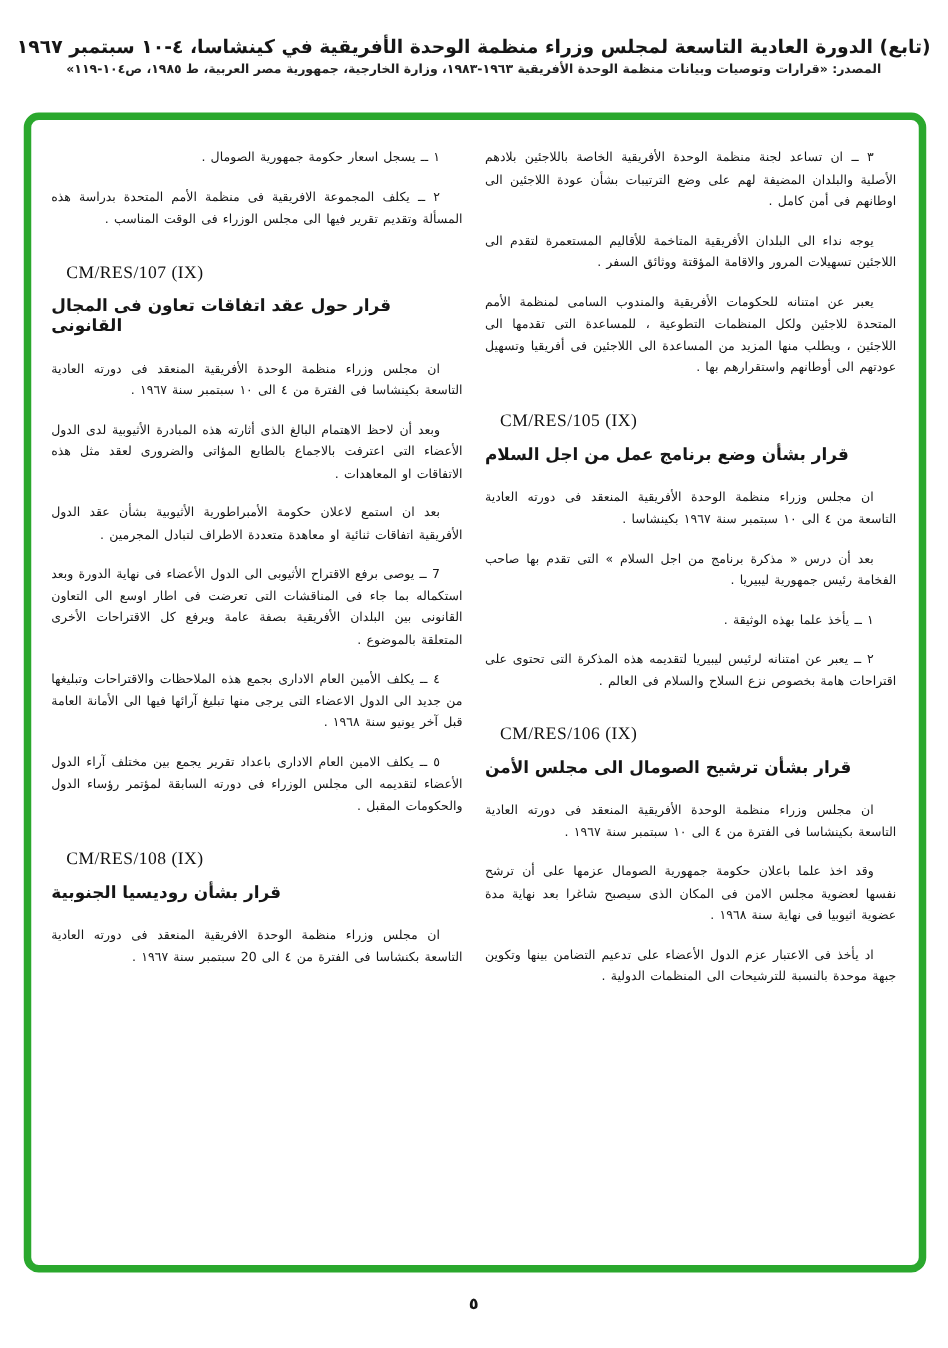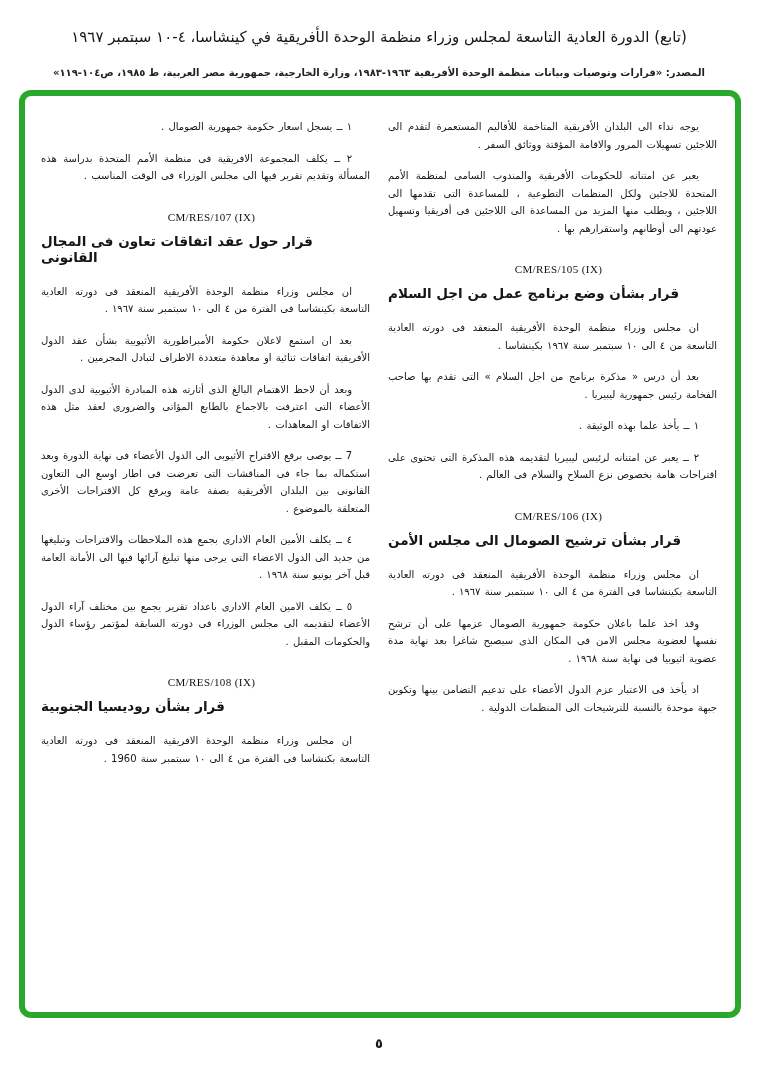--- a/index.html
+++ b/index.html
@@ -13,27 +13,27 @@
     position: relative;
     overflow: hidden;
   }
   .doc-header {
     direction: rtl;
     text-align: center;
     padding-top: 28px;
   }
   .doc-title {
     font-size: 15px;
-    font-weight: normal;
+    font-weight: bold;
     letter-spacing: 0.2px;
   }
   .doc-source {
     font-size: 10px;
     font-weight: bold;
-    margin-top: 21px;
+    margin-top: 4px;
     color: #222;
   }
   .green-box {
     position: absolute;
     left: 19px;
     top: 90px;
     width: 722px;
     height: 928px;
     box-sizing: border-box;
     border: 6px solid #2aa82d;
@@ -53,23 +53,23 @@
   .para {
     font-size: 10px;
     line-height: 17.5px;
     text-align: justify;
     text-indent: 18px;
     margin: 0 0 14px 0;
     word-spacing: 1px;
   }
   .rescode {
     direction: ltr;
-    text-align: center;
+    text-align: left;
     font-family: "Liberation Serif", serif;
-    font-size: 11px;
+    font-size: 14px;
     margin: 26px 0 10px 0;
     padding-left: 12px;
     letter-spacing: 0.4px;
     color: #111;
   }
   .restitle {
     font-size: 13.5px;
     font-weight: bold;
     text-align: left;
     margin: 6px 0 18px 0;
@@ -88,20 +88,21 @@
 <body>
 
 <div class="doc-header">
   <div class="doc-title">(تابع) الدورة العادية التاسعة لمجلس وزراء منظمة الوحدة الأفريقية في كينشاسا، ٤-١٠ سبتمبر ١٩٦٧</div>
   <div class="doc-source">المصدر: «قرارات وتوصيات وبيانات منظمة الوحدة الأفريقية ١٩٦٣-١٩٨٣، وزارة الخارجية، جمهورية مصر العربية، ط ١٩٨٥، ص١٠٤-١١٩»</div>
 </div>
 
 <div class="green-box">
 
   <div class="col">
+    <p class="para">٣ ــ ان تساعد لجنة منظمة الوحدة الأفريقية الخاصة باللاجئين بلادهم الأصلية والبلدان المضيفة لهم على وضع الترتيبات بشأن عودة اللاجئين الى اوطانهم فى أمن كامل .</p>
     <p class="para">يوجه نداء الى البلدان الأفريقية المتاخمة للأقاليم المستعمرة لتقدم الى اللاجئين تسهيلات المرور والاقامة المؤقتة ووثائق السفر .</p>
     <p class="para">يعبر عن امتنانه للحكومات الأفريقية والمندوب السامى لمنظمة الأمم المتحدة للاجئين ولكل المنظمات التطوعية ، للمساعدة التى تقدمها الى اللاجئين ، ويطلب منها المزيد من المساعدة الى اللاجئين فى أفريقيا وتسهيل عودتهم الى أوطانهم واستقرارهم بها .</p>
     <div class="rescode">CM/RES/105 (IX)</div>
     <div class="restitle">قرار بشأن وضع برنامج عمل من اجل السلام</div>
     <p class="para">ان مجلس وزراء منظمة الوحدة الأفريقية المنعقد فى دورته العادية التاسعة من ٤ الى ١٠ سبتمبر سنة ١٩٦٧ بكينشاسا .</p>
     <p class="para">بعد أن درس « مذكرة برنامج من اجل السلام » التى تقدم بها صاحب الفخامة رئيس جمهورية ليبيريا .</p>
     <p class="para">١ ــ يأخذ علما بهذه الوثيقة .</p>
     <p class="para">٢ ــ يعبر عن امتنانه لرئيس ليبيريا لتقديمه هذه المذكرة التى تحتوى على اقتراحات هامة بخصوص نزع السلاح والسلام فى العالم .</p>
     <div class="rescode">CM/RES/106 (IX)</div>
     <div class="restitle">قرار بشأن ترشيح الصومال الى مجلس الأمن</div>
@@ -109,25 +110,25 @@
     <p class="para">وقد اخذ علما باعلان حكومة جمهورية الصومال عزمها على أن ترشح نفسها لعضوية مجلس الامن فى المكان الذى سيصبح شاغرا بعد نهاية مدة عضوية اثيوبيا فى نهاية سنة ١٩٦٨ .</p>
     <p class="para">اد يأخذ فى الاعتبار عزم الدول الأعضاء على تدعيم التضامن بينها وتكوين جبهة موحدة بالنسبة للترشيحات الى المنظمات الدولية .</p>
   </div>
 
   <div class="col">
     <p class="para">١ ــ يسجل اسعار حكومة جمهورية الصومال .</p>
     <p class="para">٢ ــ يكلف المجموعة الافريقية فى منظمة الأمم المتحدة بدراسة هذه المسألة وتقديم تقرير فيها الى مجلس الوزراء فى الوقت المناسب .</p>
     <div class="rescode">CM/RES/107 (IX)</div>
     <div class="restitle">قرار حول عقد اتفاقات تعاون فى المجال القانونى</div>
     <p class="para">ان مجلس وزراء منظمة الوحدة الأفريقية المنعقد فى دورته العادية التاسعة بكينشاسا فى الفترة من ٤ الى ١٠ سبتمبر سنة ١٩٦٧ .</p>
+    <p class="para">وبعد أن لاحظ الاهتمام البالغ الذى أثارته هذه المبادرة الأثيوبية لدى الدول الأعضاء التى اعترفت بالاجماع بالطابع المؤاتى والضرورى لعقد مثل هذه الاتفاقات او المعاهدات .</p>
     <p class="para">بعد ان استمع لاعلان حكومة الأمبراطورية الأثيوبية بشأن عقد الدول الأفريقية اتفاقات ثنائية او معاهدة متعددة الاطراف لتبادل المجرمين .</p>
-    <p class="para">وبعد أن لاحظ الاهتمام البالغ الذى أثارته هذه المبادرة الأثيوبية لدى الدول الأعضاء التى اعترفت بالاجماع بالطابع المؤاتى والضرورى لعقد مثل هذه الاتفاقات او المعاهدات .</p>
     <p class="para">7 ــ يوصى برفع الاقتراح الأثيوبى الى الدول الأعضاء فى نهاية الدورة وبعد استكماله بما جاء فى المناقشات التى تعرضت فى اطار اوسع الى التعاون القانونى بين البلدان الأفريقية بصفة عامة ويرفع كل الاقتراحات الأخرى المتعلقة بالموضوع .</p>
     <p class="para">٤ ــ يكلف الأمين العام الادارى بجمع هذه الملاحظات والاقتراحات وتبليغها من جديد الى الدول الاعضاء التى يرجى منها تبليغ آرائها فيها الى الأمانة العامة قبل آخر يونيو سنة ١٩٦٨ .</p>
     <p class="para">٥ ــ يكلف الامين العام الادارى باعداد تقرير يجمع بين مختلف آراء الدول الأعضاء لتقديمه الى مجلس الوزراء فى دورته السابقة لمؤتمر رؤساء الدول والحكومات المقبل .</p>
     <div class="rescode">CM/RES/108 (IX)</div>
     <div class="restitle">قرار بشأن روديسيا الجنوبية</div>
-    <p class="para">ان مجلس وزراء منظمة الوحدة الافريقية المنعقد فى دورته العادية التاسعة بكنشاسا فى الفترة من ٤ الى ١٠ سبتمبر سنة 1960 .</p>
+    <p class="para">ان مجلس وزراء منظمة الوحدة الافريقية المنعقد فى دورته العادية التاسعة بكنشاسا فى الفترة من ٤ الى 20 سبتمبر سنة ١٩٦٧ .</p>
   </div>
 
 </div>
 
 <div class="page-number">٥</div>
 
 </body></html>

